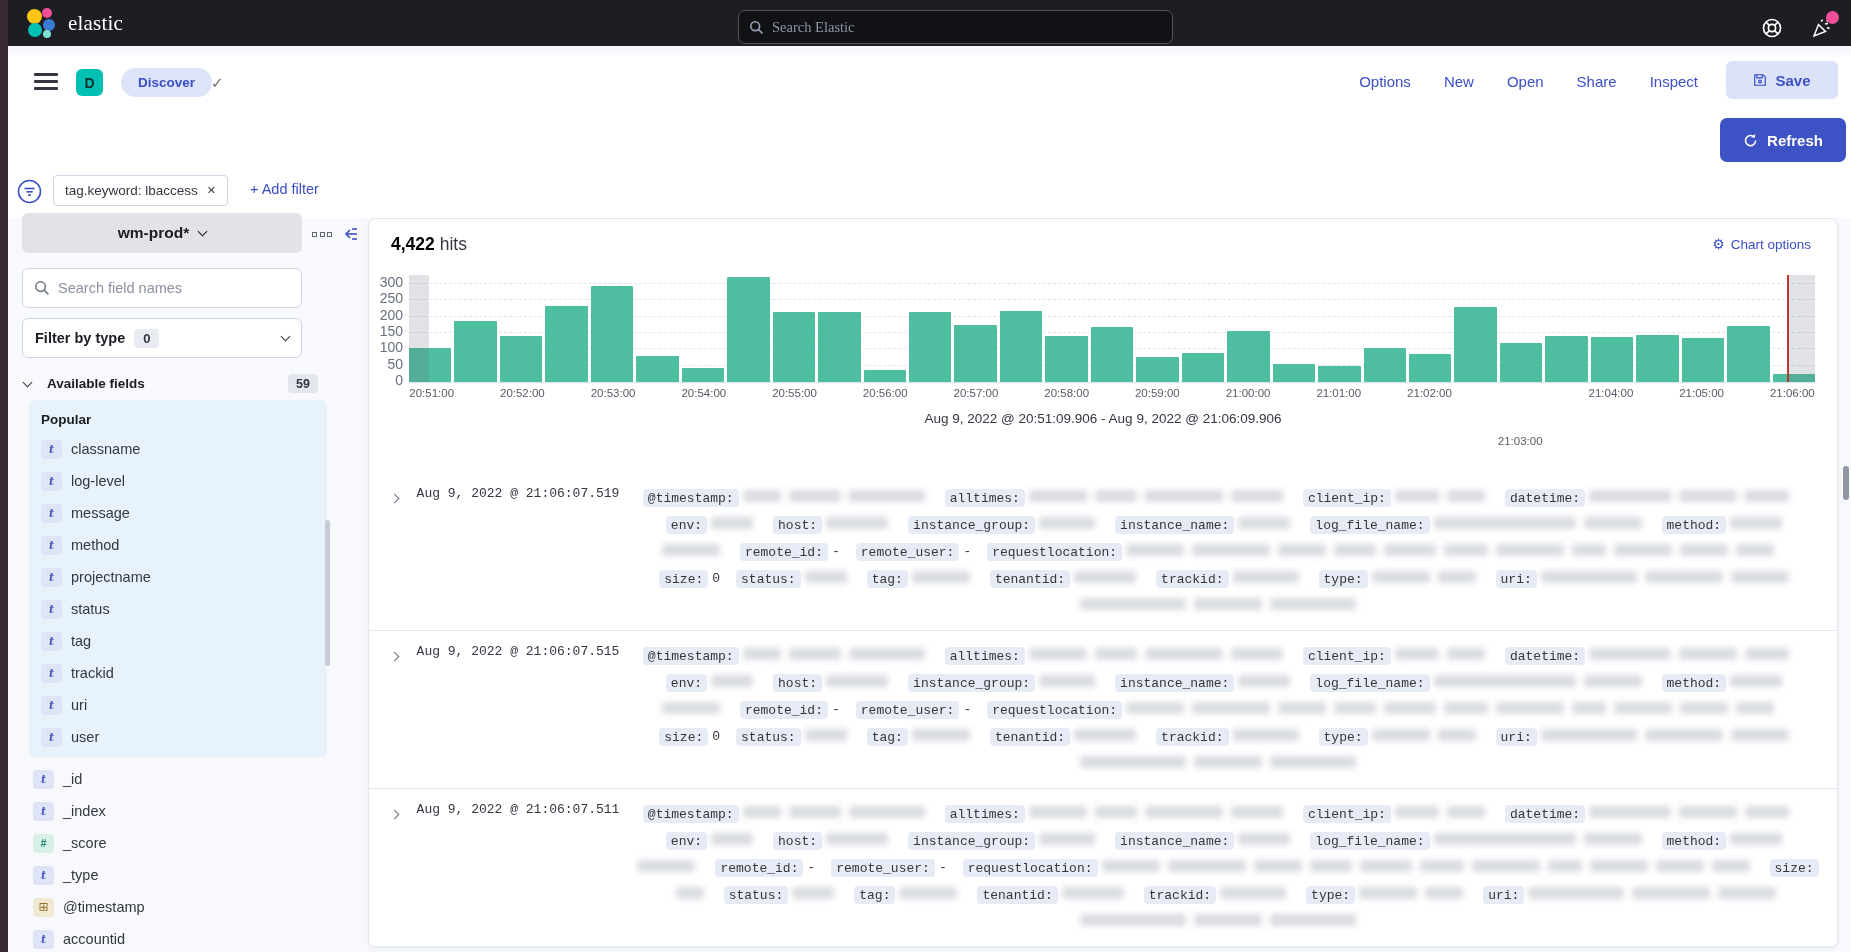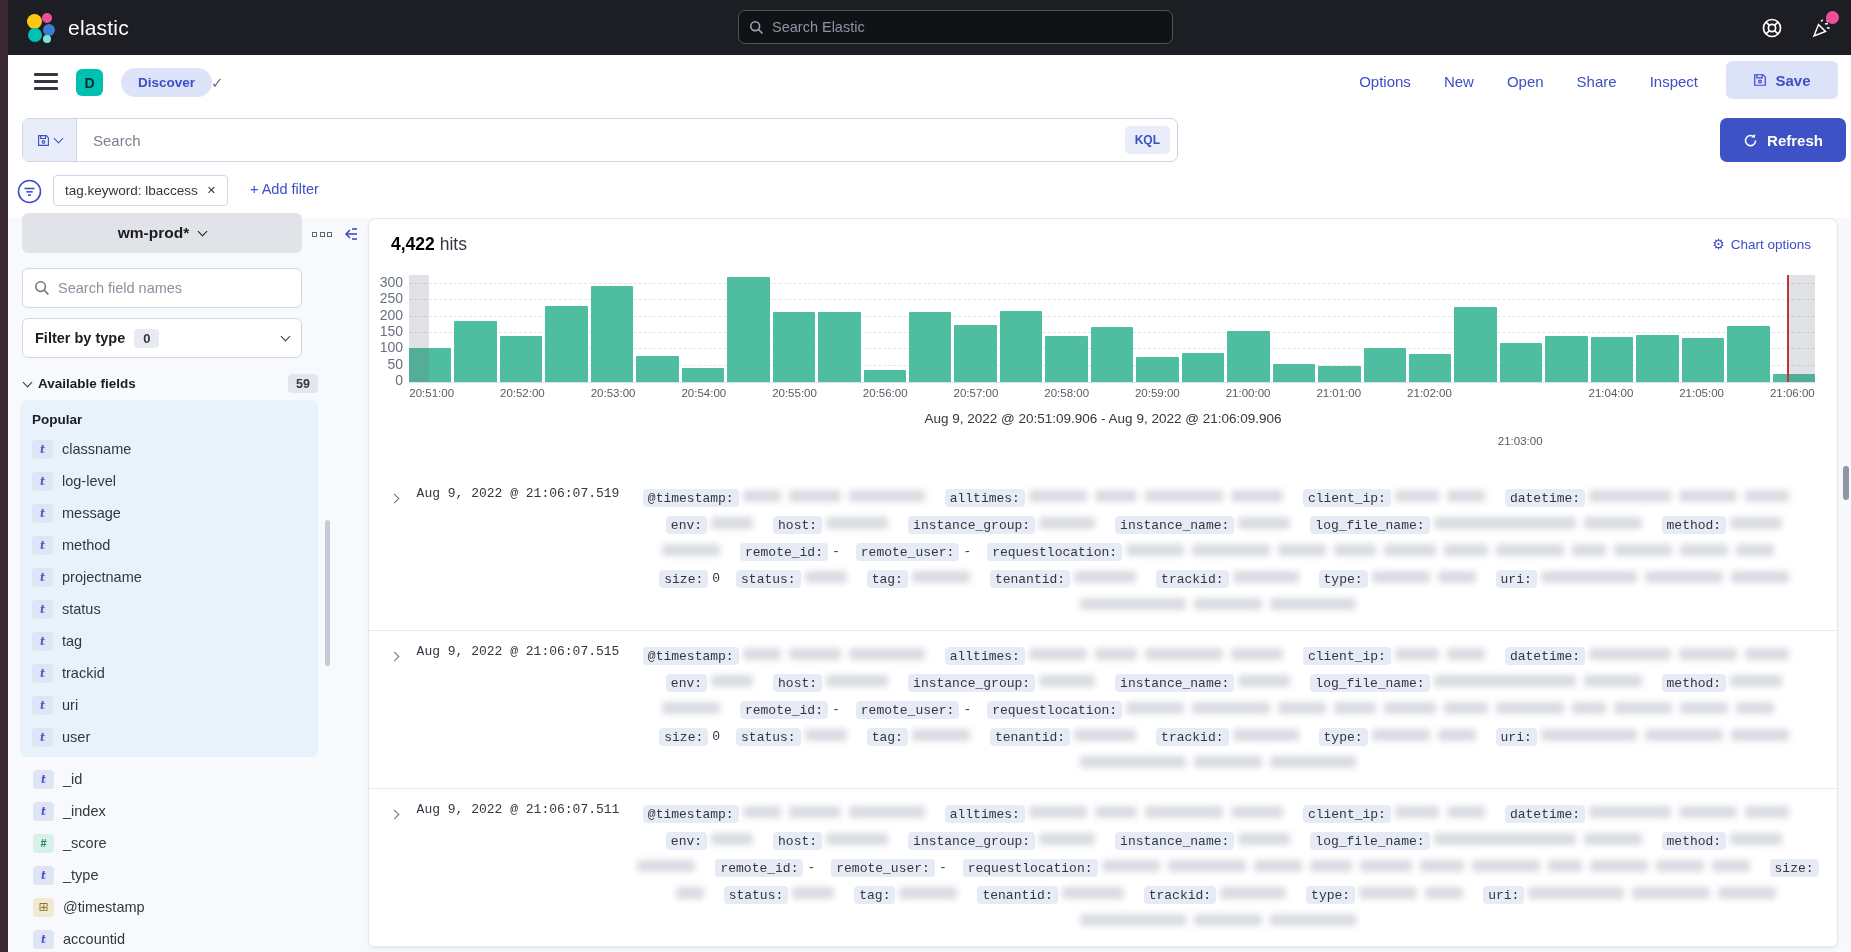--- a/index.html
+++ b/index.html
@@ -3,21 +3,21 @@
 <meta charset="utf-8">
 <style>
   * { margin:0; padding:0; box-sizing:border-box; }
   html,body { width:1851px; height:952px; overflow:hidden; }
   body { font-family:"Liberation Sans","DejaVu Sans",sans-serif; background:#f8f9fc; position:relative; color:#343741; }
 
   
   .leftstrip { position:absolute; left:0; top:0; width:8px; height:952px; background:#3a2a33; z-index:60; }
 
   
-  .topbar { position:absolute; left:8px; top:0; right:0; height:55px; background:#1d1e23; display:flex; align-items:center; z-index:40; }
+  .topbar { position:absolute; left:8px; top:0; right:0; height:46px; background:#1d1e23; display:flex; align-items:center; z-index:40;font-family:Liberation Serif, serif; }
   .brand { display:flex; align-items:center; gap:12px; margin-left:18px; }
   .brand-logo { position:relative; width:30px; height:30px; }
   .brand-logo i { position:absolute; border-radius:50%; }
   .brand-logo .c1 { width:15px; height:15px; left:1px; top:1px;  background:#fec514; }
   .brand-logo .c2 { width:10px; height:10px; left:16px; top:0;   background:#f04e98; }
   .brand-logo .c3 { width:12px; height:12px; left:17px; top:11px; background:#3a7bd5; }
   .brand-logo .c4 { width:14px; height:14px; left:2px; top:15px; background:#00bfb3; }
   .brand-logo .c5 { width:8px;  height:8px;  left:17px; top:22px; background:#7de2d1; }
   .brand-name { color:#fff; font-size:21px; letter-spacing:.2px; }
   .tb-search { position:absolute; left:730px; top:10px; width:435px; height:34px; background:#111216; border:1px solid #50535c; border-radius:7px; display:flex; align-items:center; padding:0 10px; }
@@ -64,23 +64,23 @@
   .panel-icons { position:absolute; left:304px; top:7px; display:flex; align-items:center; gap:10px; }
   .dots-icon { display:flex; gap:2.5px; cursor:pointer; }
   .dots-icon b { width:5px; height:5px; border:1.5px solid #5f6671; display:block; }
   .sb-search { position:absolute; left:14px; top:50px; width:280px; height:40px; border:1px solid #cfd6e3; border-radius:6px; background:#fff; display:flex; align-items:center; padding:0 11px; }
   .sb-search input { border:none; outline:none; font-size:14.5px; margin-left:8px; width:100%; color:#343741; font-family:inherit;}
   .sb-search input::placeholder { color:#8b919e; }
   .sb-typefilter { position:absolute; left:14px; top:100px; width:280px; height:40px; border:1px solid #cfd6e3; border-radius:6px; background:#fff; display:flex; align-items:center; padding:0 12px; cursor:pointer; }
   .sb-typefilter .lbl { font-size:14.5px; font-weight:600; color:#1a1c21; }
   .cnt-badge { background:#e9ebf2; border-radius:4px; padding:2px 9px; font-size:13px; font-weight:600; color:#343741; margin-left:9px; }
   .avail-head { position:absolute; left:16px; top:156px; width:294px; display:flex; align-items:center; }
-  .avail-head .t { font-size:13.5px; font-weight:700; color:#1a1c21; margin-left:7px; }
+  .avail-head .t { font-size:13.5px; font-weight:700; color:#1a1c21; margin-left:16px; }
   .avail-head .b { margin-left:auto; background:#e4e6ee; border-radius:4px; padding:2.5px 8px; font-size:12.5px; font-weight:600; }
-  .popular-box { position:absolute; left:12px; top:182px; width:298px; height:357px; background:#e8f2fb; border-radius:6px; padding:12px 0 0 12px; }
+  .popular-box { position:absolute; left:21px; top:182px; width:298px; height:357px; background:#e8f2fb; border-radius:6px; padding:12px 0 0 12px; }
   .popular-box .ph { font-size:13.5px; font-weight:700; color:#1a1c21; margin-bottom:6px; }
   .field-list .fi { height:32px; display:flex; align-items:center; gap:9px; cursor:pointer; }
   .fbadge { width:21px; height:19px; border-radius:4px; display:flex; align-items:center; justify-content:center; font-size:11px; }
   .fbadge.t { background:#dfe5f6; color:#4a58c0; font-family:"DejaVu Serif",serif; font-style:italic; font-weight:600;}
   .fbadge.num { background:#d9f0e8; color:#1f8a70; font-weight:700; }
   .fbadge.date { background:#f1e9d2; color:#93702a; font-size:12px; }
   .field-list .fn { font-size:14.5px; color:#343741; }
   .other-fields { position:absolute; left:25px; top:545px; width:286px; }
   .sb-scroll { position:absolute; left:317px; top:302px; width:5px; height:146px; background:#c6cbd6; border-radius:3px; cursor:pointer; }
 
@@ -190,32 +190,20 @@
 <div class="save-btn">
   <svg width="14" height="14" viewBox="0 0 16 16" fill="none" stroke="#3c4fc4" stroke-width="1.4">
       <path d="M2 2 h9.5 L14 4.5 V14 H2 Z"></path>
       <path d="M4.5 2 v3.5 h6 V2"></path>
       <circle cx="8" cy="9.8" r="1.6"></circle>
     </svg>
   <span>Save</span>
 </div>
 
 <div class="querybar">
-  <div class="qcombo">
-    <span class="qseg">
-      <svg width="13" height="13" viewBox="0 0 16 16" fill="none" stroke="#3c4fc4" stroke-width="1.4">
-          <path d="M2 2 h9.5 L14 4.5 V14 H2 Z"></path>
-          <path d="M4.5 2 v3.5 h6 V2"></path>
-          <circle cx="8" cy="9.8" r="1.6"></circle>
-        </svg>
-      <i class="chev"></i>
-    </span>
-    <input placeholder="Search" style="">
-    <span class="kql">KQL</span>
-  </div>
   <div class="refresh-btn">
     <svg width="15" height="15" viewBox="0 0 16 16">
         <path d="M13.4 8 A5.4 5.4 0 1 1 11.8 4.2" fill="none" stroke="#fff" stroke-width="1.7"></path>
         <polygon points="12.9,0.9 12.9,5 8.8,5" fill="#fff" transform="rotate(8 12 3)"></polygon>
       </svg>
     <span>Refresh</span>
   </div>
 </div>
 
 <div class="filterbar">

